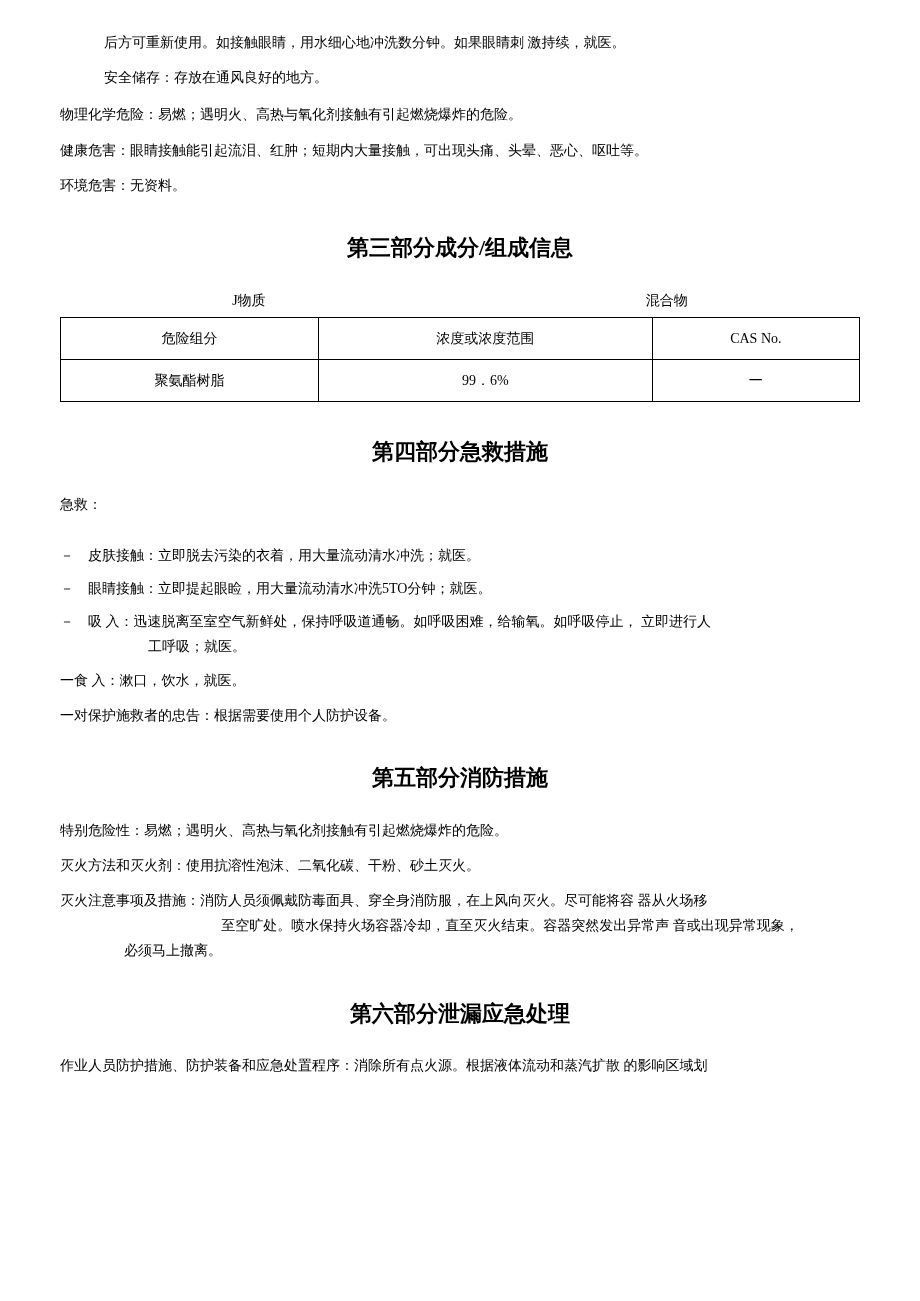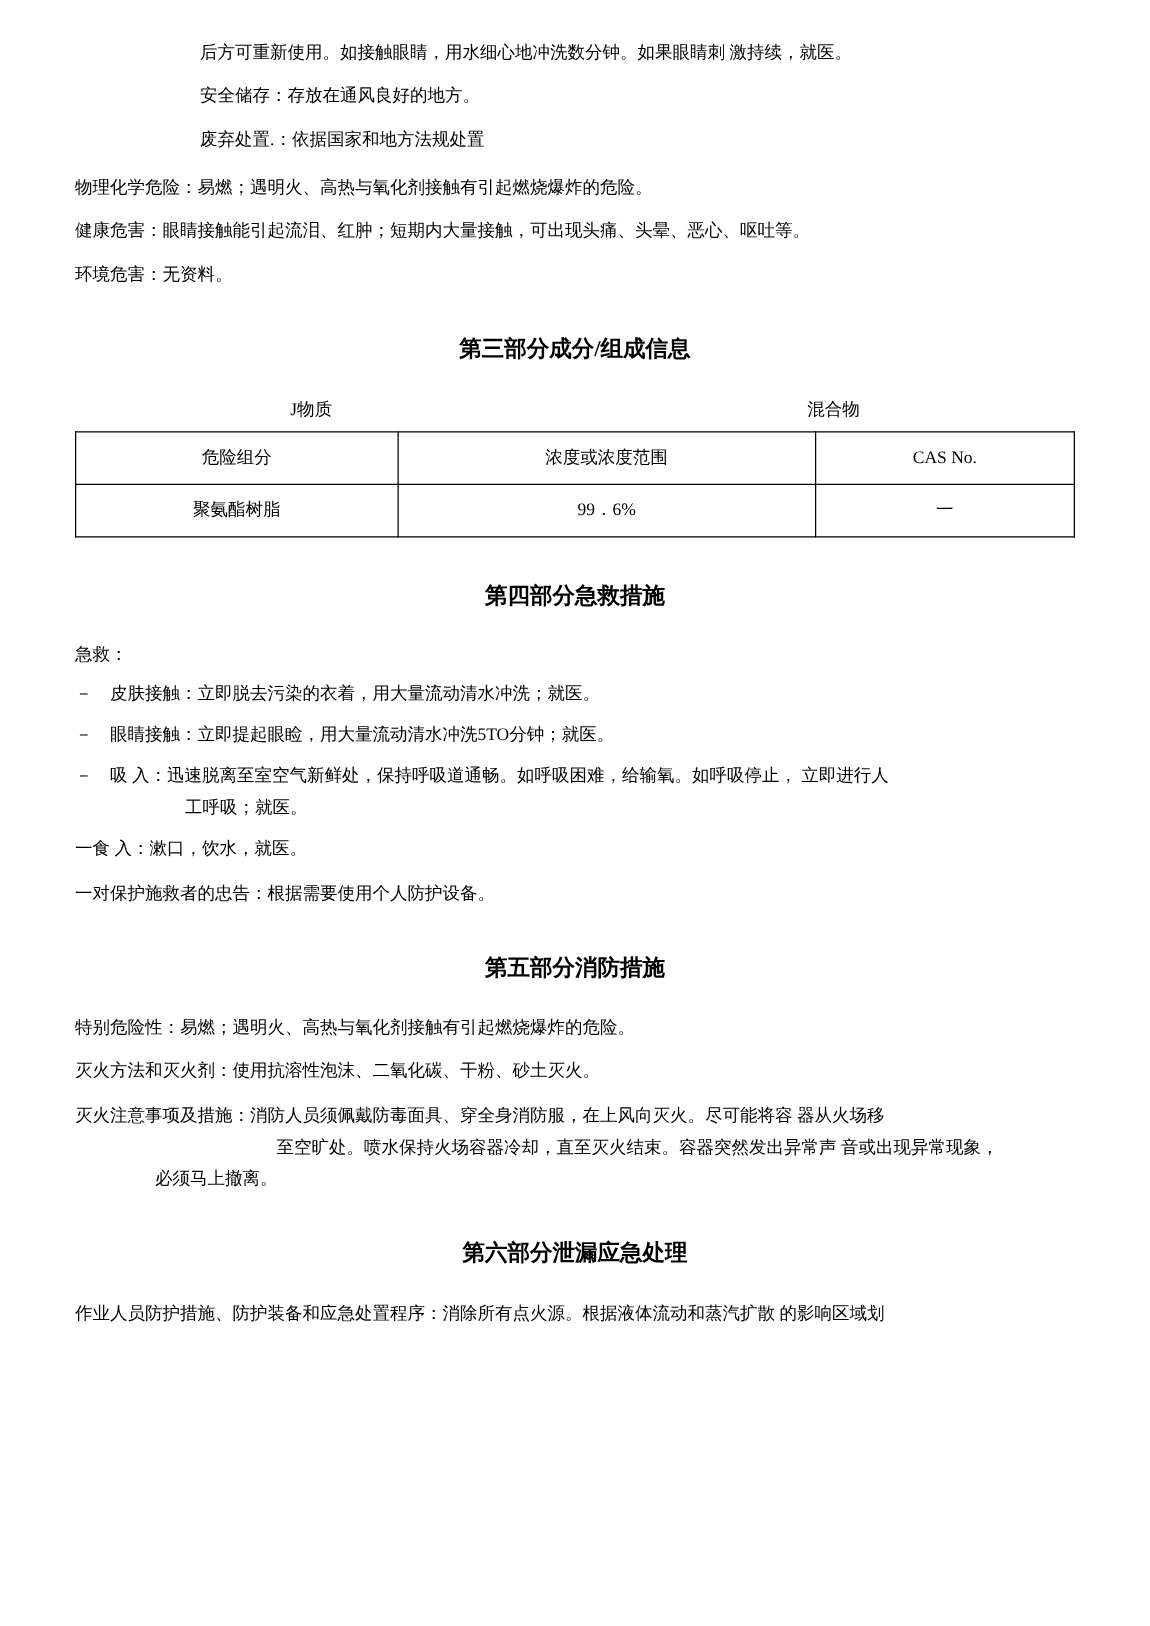--- a/index.html
+++ b/index.html
@@ -13,26 +13,26 @@
       font-family: "SimSun", "宋体", serif;
       font-size: 14px;
       color: #000000;
       width: 920px;
       min-height: 1301px;
       padding: 30px 60px 40px 60px;
       line-height: 1.8;
     }
 
     .indent-block {
-      margin-left: 100px;
+      margin-left: 44px;
     }
 
     .section-header {
       text-align: center;
-      font-size: 18px;
+      font-size: 22px;
       font-weight: bold;
       margin: 30px 0 20px 0;
     }
 
     .table-wrapper {
       margin: 15px auto;
       width: 100%;
     }
 
     table {
@@ -82,30 +82,29 @@
     .dash-content {
       flex: 1;
     }
 
     .dash-sub-indent {
       margin-left: 60px;
     }
 
     .part-intro {
       margin-top: 10px;
-      margin-bottom: 5px;
+      margin-bottom: 26px;
     }
   </style>
 </head>
 <body>
 
 <div class="indent-block">
   <div class="paragraph">后方可重新使用。如接触眼睛，用水细心地冲洗数分钟。如果眼睛刺 激持续，就医。</div>
   <div class="paragraph">安全储存：存放在通风良好的地方。</div>
-  <div class="paragraph">废弃处置.：依据国家和地方法规处置</div>
 </div>
 
 <div class="paragraph" style="margin-top: 12px;">物理化学危险：易燃；遇明火、高热与氧化剂接触有引起燃烧爆炸的危险。</div>
 <div class="paragraph">健康危害：眼睛接触能引起流泪、红肿；短期内大量接触，可出现头痛、头晕、恶心、呕吐等。</div>
 <div class="paragraph">环境危害：无资料。</div>
 
 <div class="section-header">第三部分成分/组成信息</div>
 
 <div class="table-wrapper">
 

